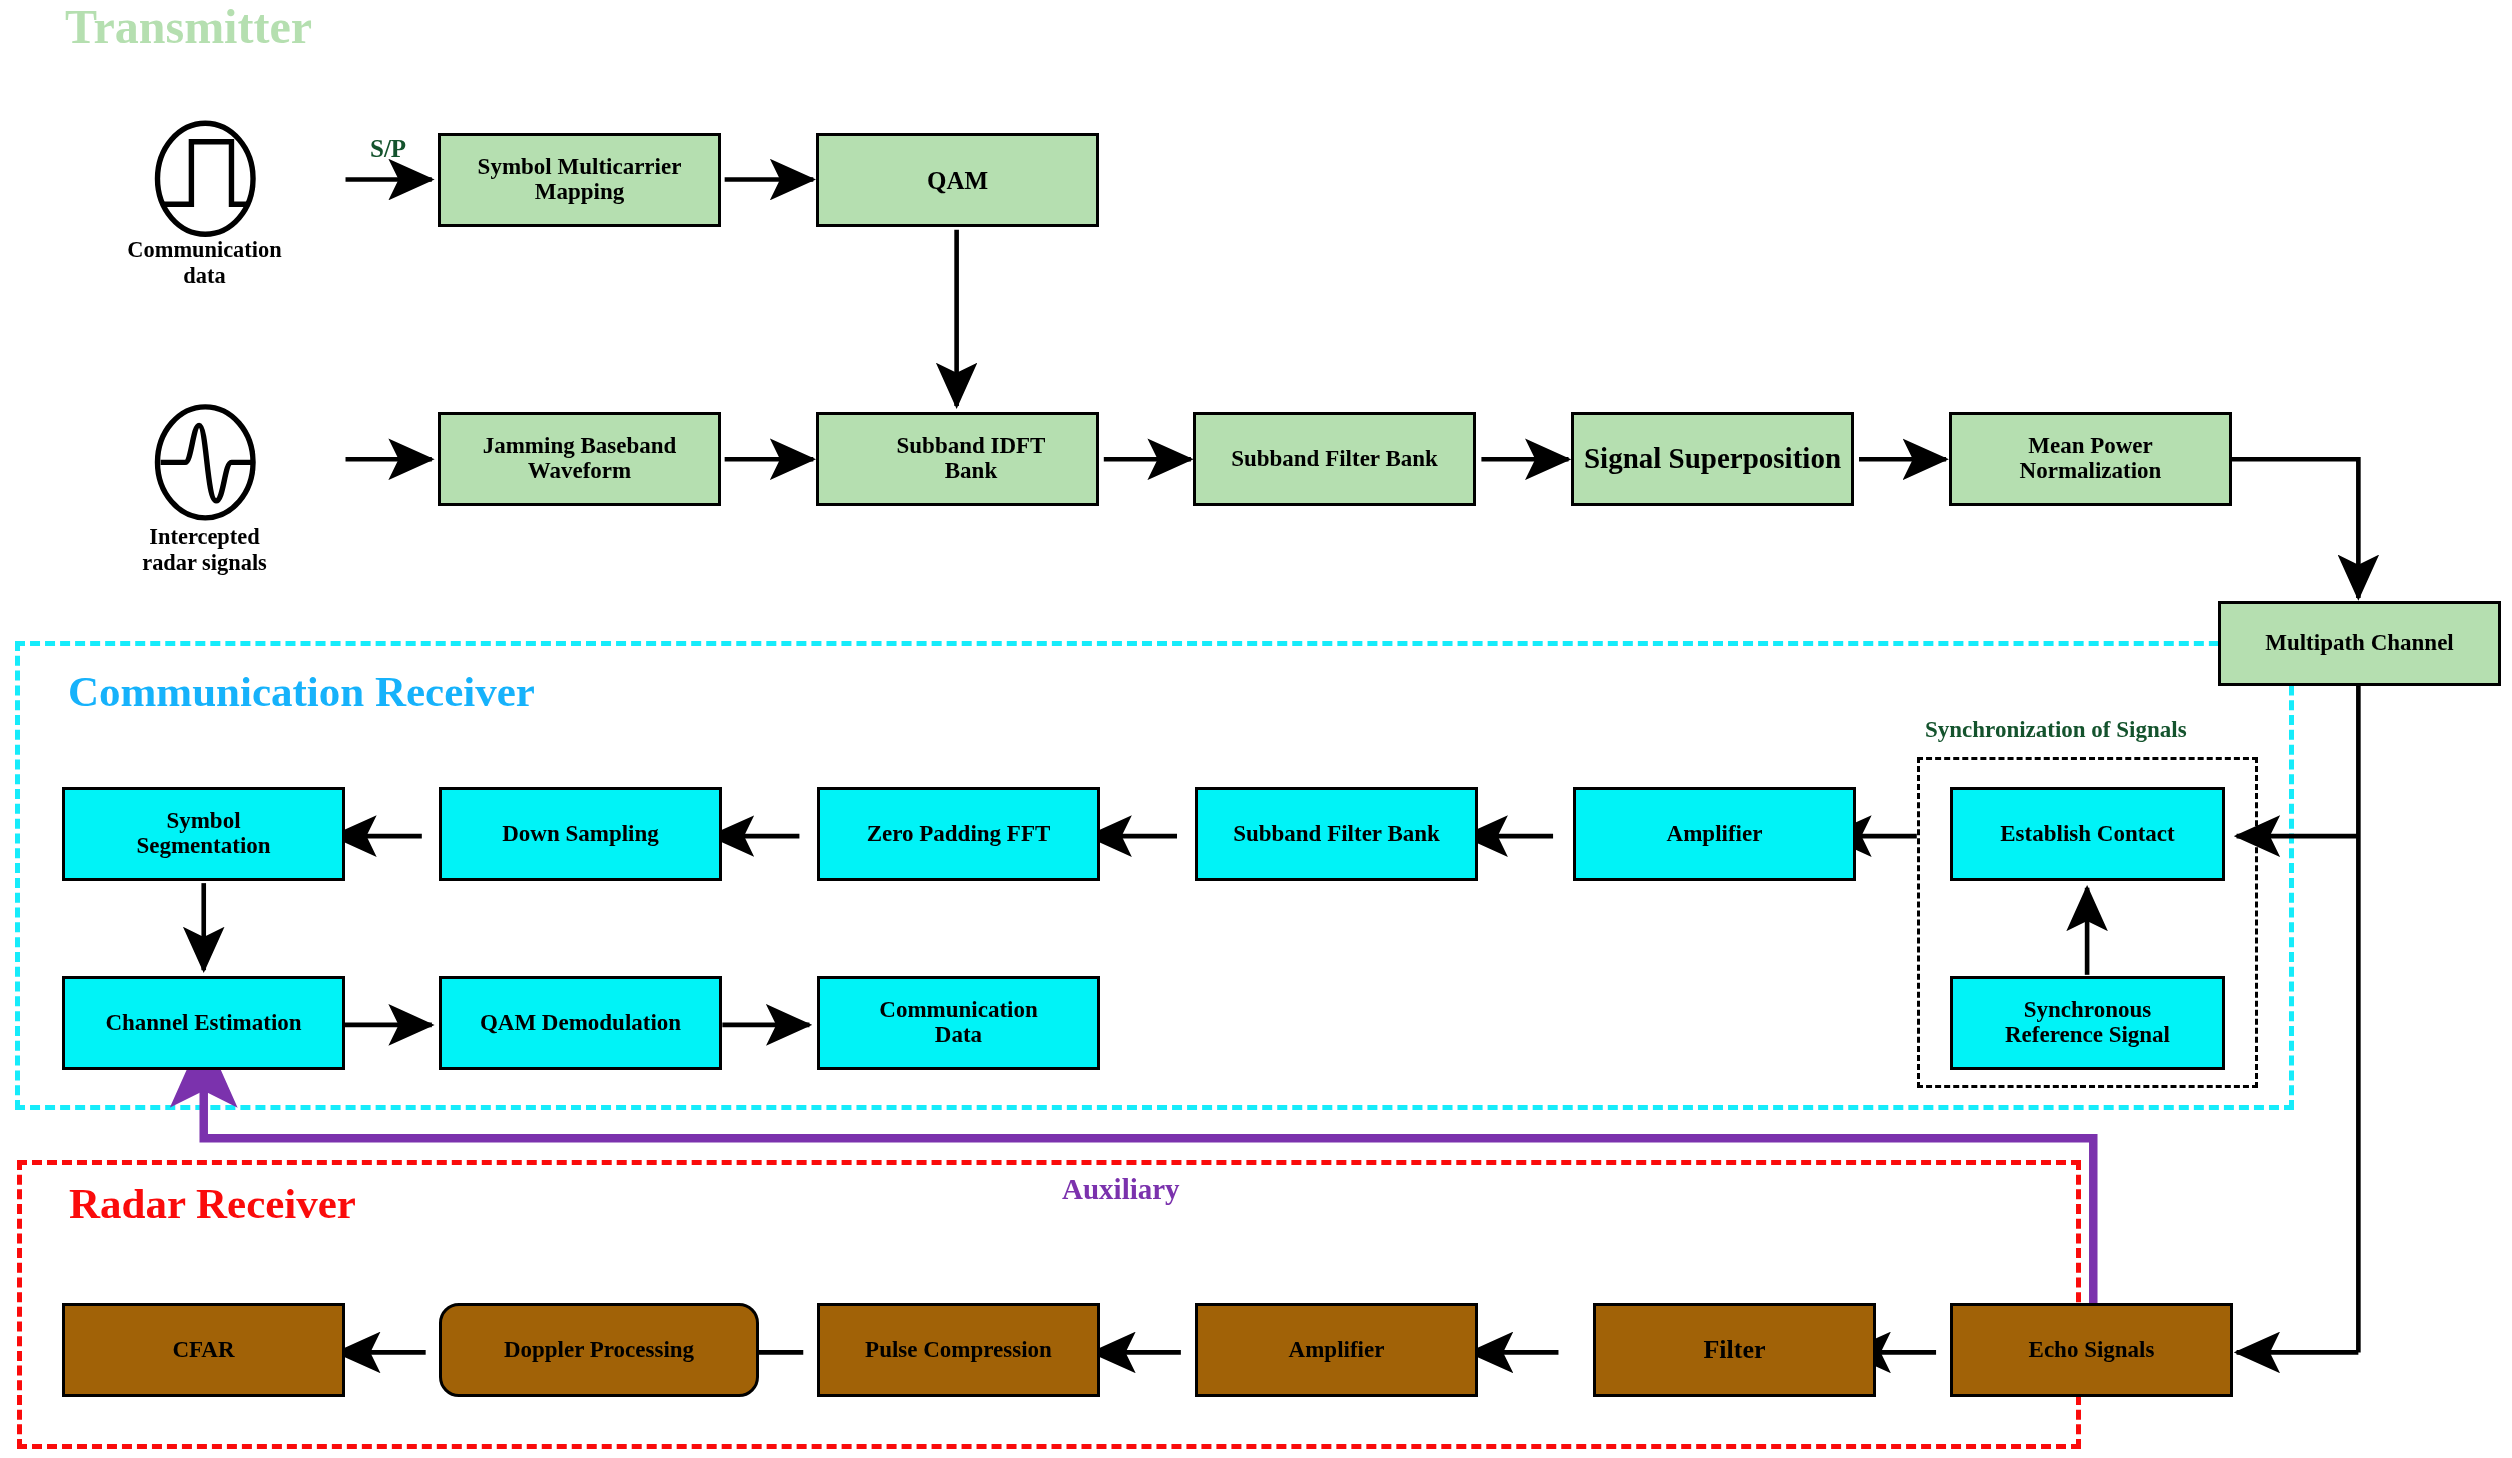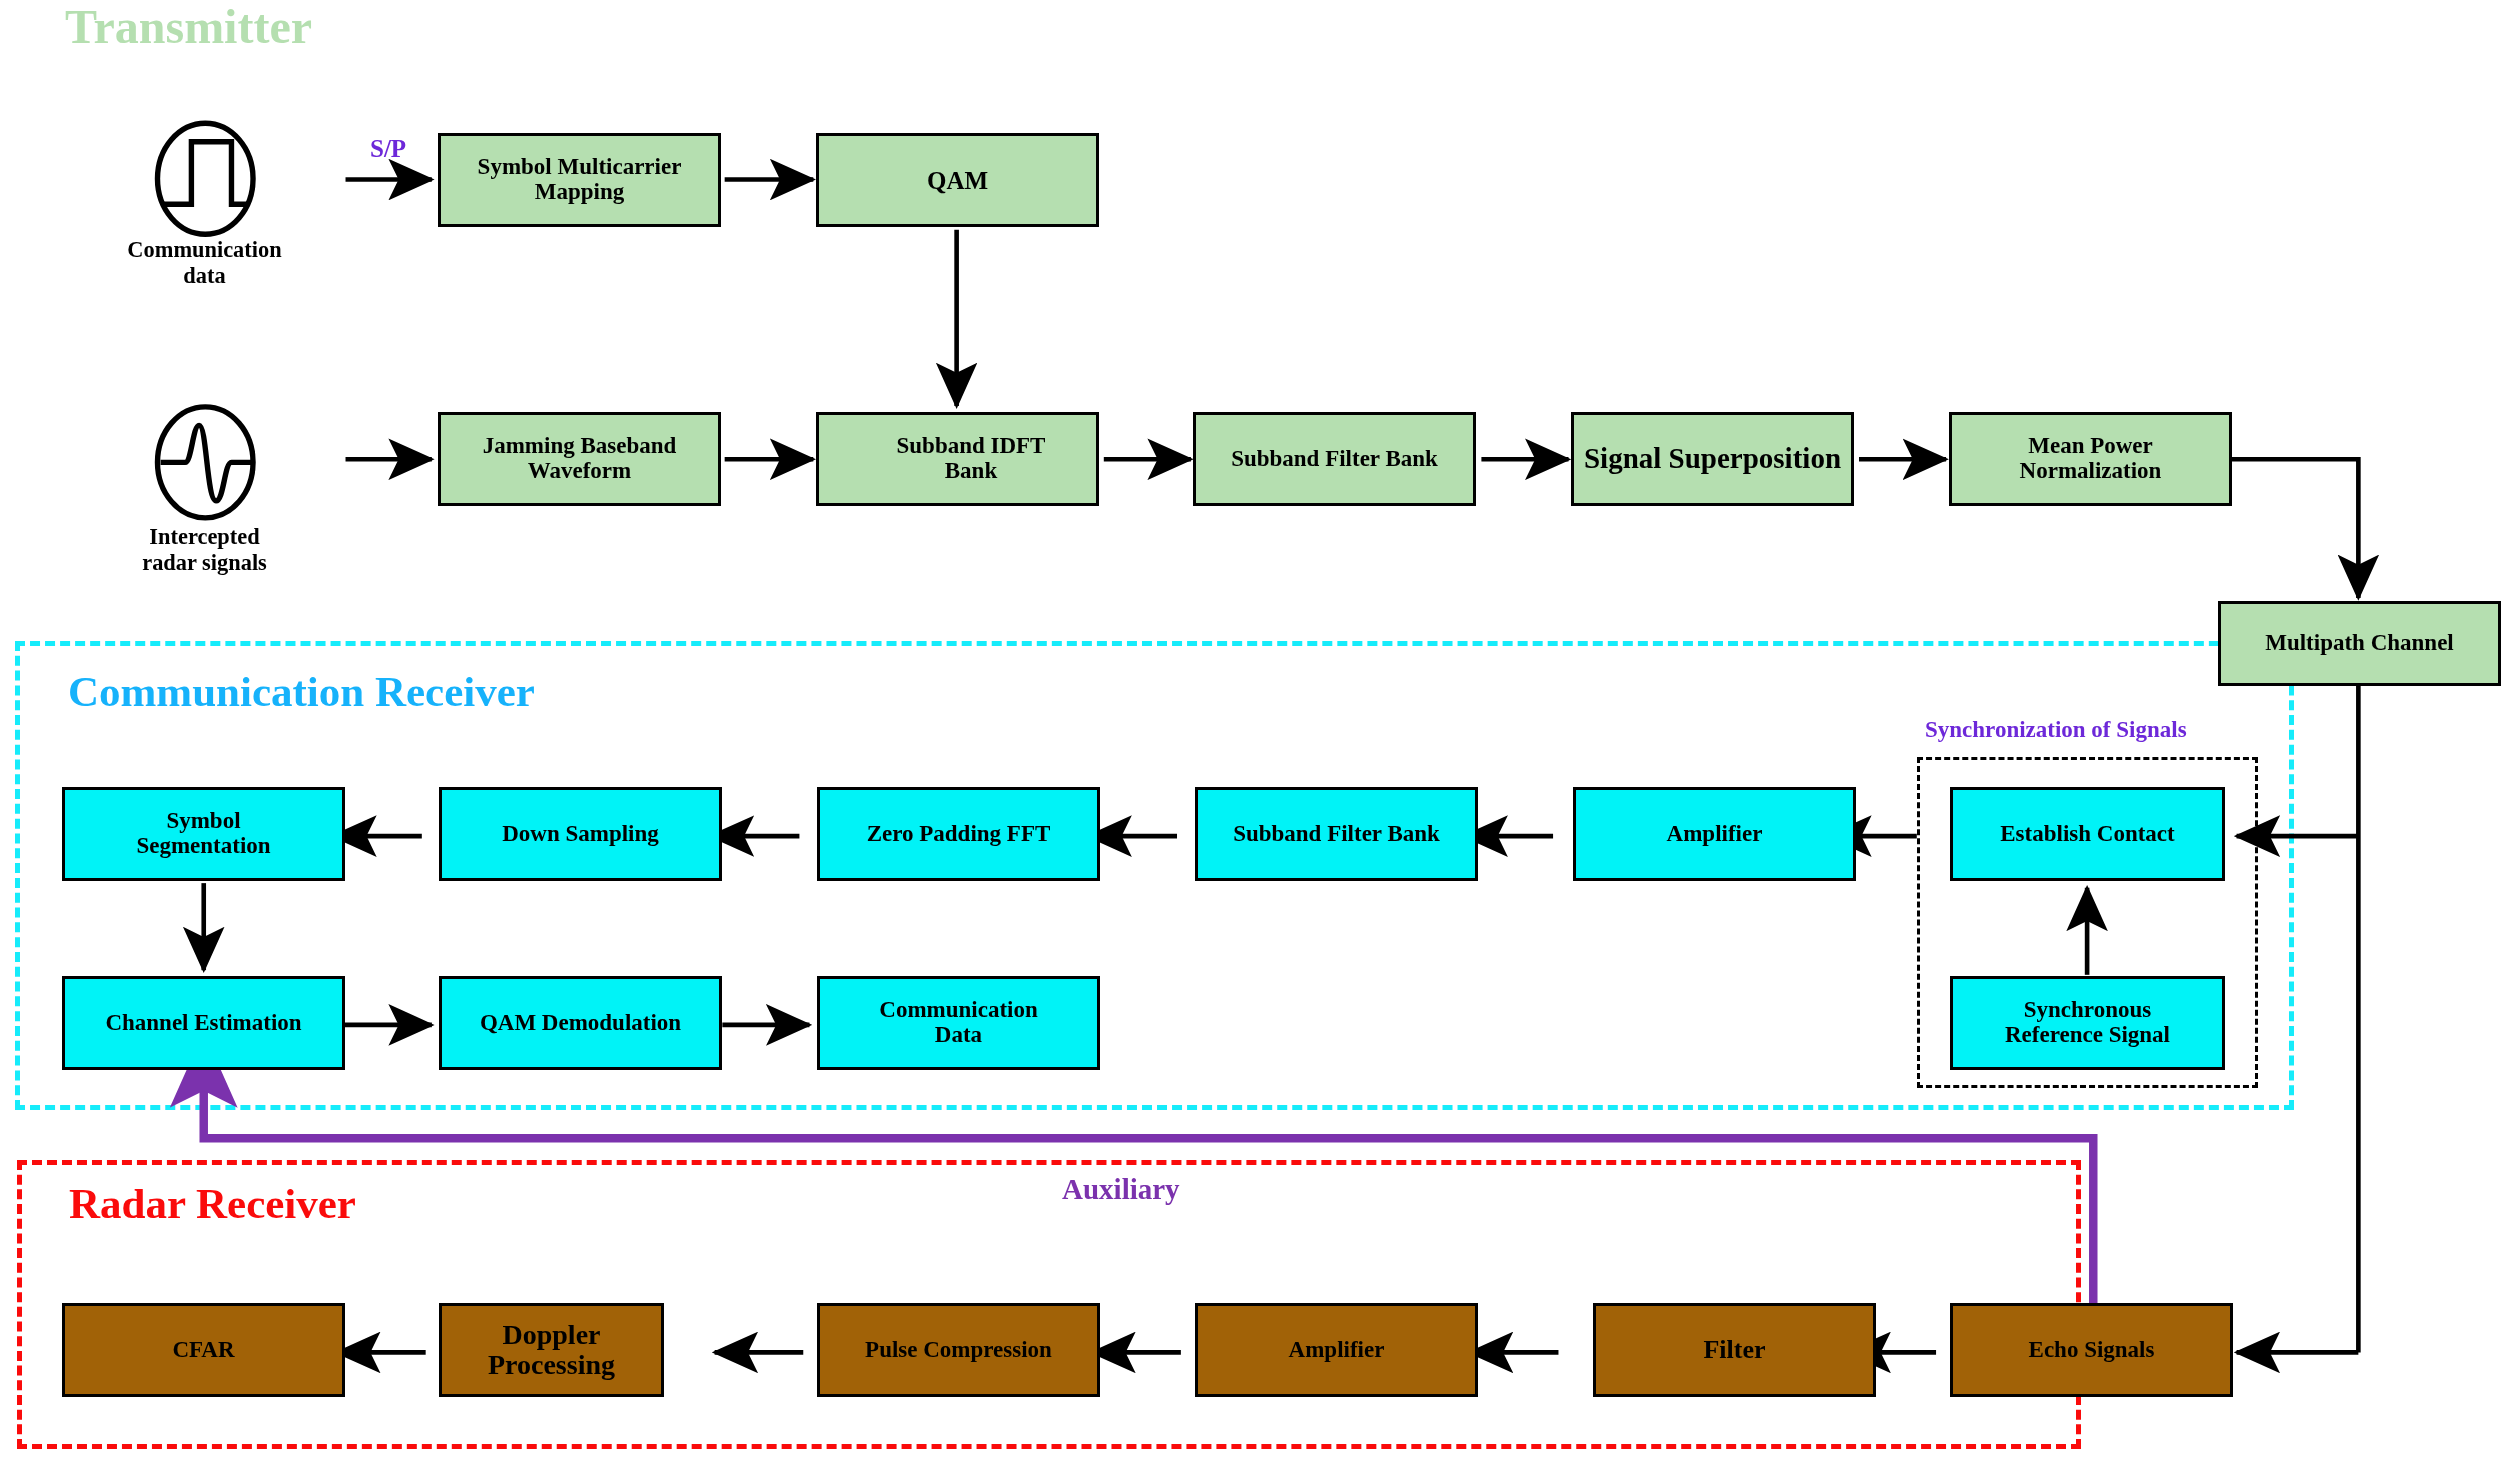--- a/index.html
+++ b/index.html
@@ -13,21 +13,21 @@
   .green{background:#b5dfb0;}
   .cyan{background:#00f3f7;}
   .red{background:#a16207;}
   .sect{position:absolute;box-sizing:border-box;}
   .sect-cyan{border:5.4px dashed #16ecfb;}
   .sect-red{border:5.4px dashed #fa0b0b;}
   .sect-black{border:3.9px dashed #000;}
   .title{position:absolute;font-weight:bold;white-space:nowrap;}
   .cap{position:absolute;font-weight:bold;color:#000;text-align:center;
        line-height:1.18;white-space:pre-line;}
-  .lbl{position:absolute;font-weight:bold;color:#6d28d9;white-space:nowrap;}
+  .lbl{position:absolute;font-weight:bold;color:#14532d;white-space:nowrap;}
 </style>
 </head>
 <body>
 
 <div id="stage">
 
   <div class="sect sect-cyan" style="left:15.4px;top:641px;width:2279px;height:469px;"></div>
   <div class="sect sect-red" style="left:17px;top:1160px;width:2064px;height:289px;"></div>
   <div class="sect sect-black" style="left:1917px;top:757px;width:341px;height:331px;"></div>
 
@@ -147,20 +147,20 @@
   <div class="blk cyan" style="left:1950px;top:787px;width:275px;height:94px;font-size:23px;">Establish Contact</div>
 
   <div class="blk cyan" style="left:62px;top:976px;width:283px;height:94px;font-size:23px;">Channel Estimation</div>
   <div class="blk cyan" style="left:439px;top:976px;width:283px;height:94px;font-size:23px;">QAM Demodulation</div>
   <div class="blk cyan" style="left:817px;top:976px;width:283px;height:94px;font-size:23px;white-space:pre-line;">Communication
 Data</div>
   <div class="blk cyan" style="left:1950px;top:976px;width:275px;height:94px;font-size:23px;white-space:pre-line;">Synchronous
 Reference Signal</div>
 
   <div class="blk red" style="left:62px;top:1303px;width:283px;height:94px;font-size:23px;">CFAR</div>
-  <div class="blk red" style="left:439px;top:1303px;width:225px;height:94px;font-size:28px;">Doppler Processing</div>
+  <div class="blk red" style="left:439px;top:1303px;width:320px;height:94px;font-size:23px;border-radius:20px;">Doppler Processing</div>
   <div class="blk red" style="left:817px;top:1303px;width:283px;height:94px;font-size:23px;">Pulse Compression</div>
   <div class="blk red" style="left:1195px;top:1303px;width:283px;height:94px;font-size:23px;">Amplifier</div>
   <div class="blk red" style="left:1593px;top:1303px;width:283px;height:94px;font-size:26px;">Filter</div>
   <div class="blk red" style="left:1950px;top:1303px;width:283px;height:94px;font-size:23px;">Echo Signals</div>
 
 </div>
 
 
 </body></html>

